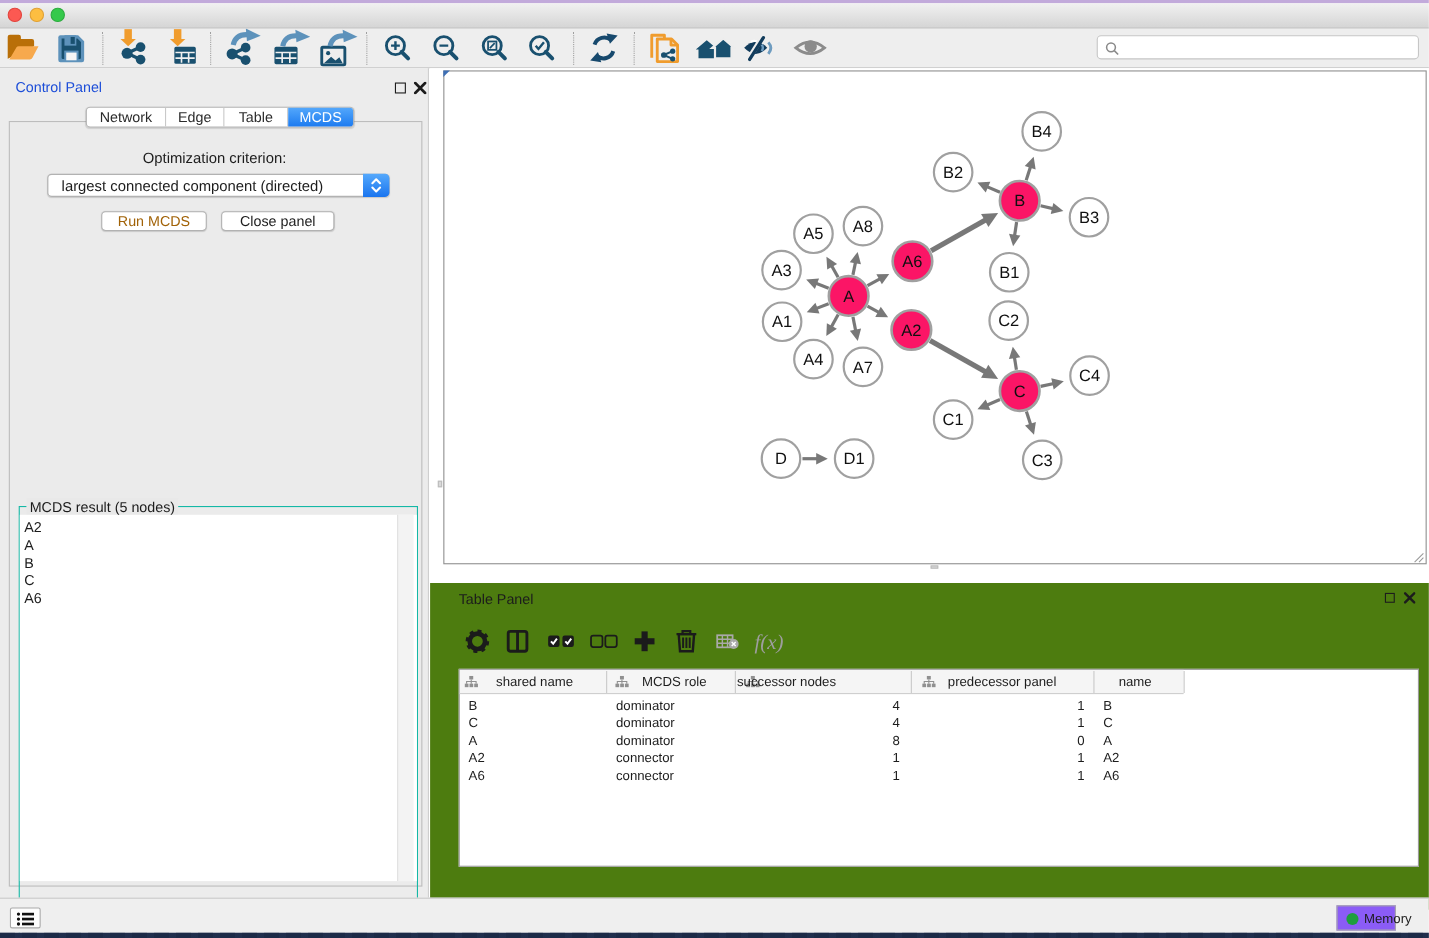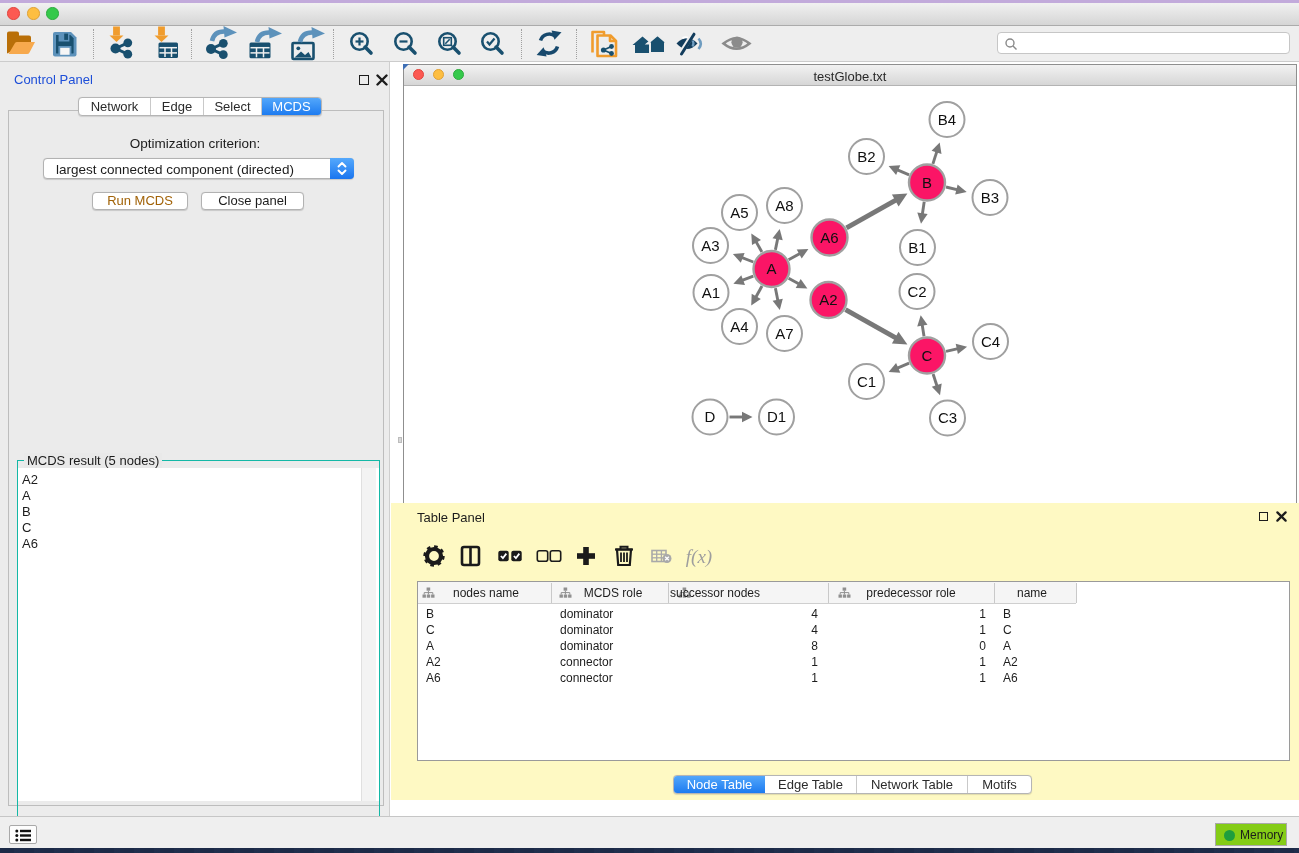--- a/index.html
+++ b/index.html
@@ -165,21 +165,21 @@
   <div class="abs" style="left:359px;top:13px;width:10px;height:10px;border:1.6px solid #1c1c1c"></div>
   <svg class="abs" style="left:376px;top:12px" width="12" height="12" viewBox="0 0 12 12">
       <path d="M1.5 1.5 L10.5 10.5 M10.5 1.5 L1.5 10.5" stroke="#1c1c1c" stroke-width="2.4" stroke-linecap="round"></path>
     </svg>
 
   <div class="abs" style="left:8px;top:48px;width:376px;height:696px;background:#ebebeb;border:1px solid #bdbdbd"></div>
 
   <div class="seg" style="left:78px;top:35px;height:19px">
     <div style="width:72px">Network</div>
     <div style="width:53px">Edge</div>
-    <div style="width:58px">Select</div>
+    <div style="width:58px">Table</div>
     <div class="sel" style="width:59px;border-radius:0 3px 3px 0">MCDS</div>
   </div>
   <div class="abs" style="left:43px;top:96px;width:311px;height:21px;background:#ffffff;border:1px solid #b2b2b2;border-radius:4px;box-shadow:0 0.5px 1px rgba(0,0,0,0.15)">
     <div class="abs" style="left:12px;top:2.5px;font-size:13.5px;color:#1c1c1c">largest connected component (directed)</div>
     <div class="abs" style="right:-1px;top:-1px;width:24px;height:21px;border-radius:0 4px 4px 0;background:linear-gradient(#55a9fc,#1a75ef)">
       <svg width="12" height="15" style="position:absolute;left:6px;top:3px" viewBox="0 0 12 15">
           <path d="M2.5 5.5 L6 2 L9.5 5.5" fill="none" stroke="#ffffff" stroke-width="1.9" stroke-linecap="round" stroke-linejoin="round"></path>
           <path d="M2.5 9.5 L6 13 L9.5 9.5" fill="none" stroke="#ffffff" stroke-width="1.9" stroke-linecap="round" stroke-linejoin="round"></path>
         </svg>
     </div>
@@ -193,26 +193,20 @@
     <div class="abs" style="left:6px;top:-8px;background:#e9e9e9;padding:0 3px;font-size:13px;color:#1c1c1c">MCDS result (5 nodes)</div>
     <div class="abs" style="left:0px;top:7px;width:361px;height:333px;background:#ffffff"></div>
     <div class="abs" style="left:343px;top:7px;width:15px;height:333px;background:#f3f3f3;border-left:1px solid #e0e0e0"></div>
     <div class="abs" style="left:4px;top:11px;font-size:13px;color:#1c1c1c;line-height:16px">A2<br>A<br>B<br>C<br>A6</div>
   </div>
 </div>
 
 <div class="abs" style="left:391px;top:62px;width:908px;height:457px;background:#ffffff"></div>
 
 <div class="abs" style="left:403px;top:64px;width:894px;height:449px;border:1px solid #8f8f8f;background:#ffffff">
-  <div class="abs" style="left:0;top:0;width:892px;height:21px;background:linear-gradient(#f2f2f2,#d6d6d6);border-bottom:1px solid #b3b3b3">
-    <div class="abs" style="left:9px;top:4px;width:11px;height:11px;border-radius:50%;background:#fc5952;border:1px solid #e2453e"></div>
-    <div class="abs" style="left:29px;top:4px;width:11px;height:11px;border-radius:50%;background:#fdbe41;border:1px solid #e0a135"></div>
-    <div class="abs" style="left:49px;top:4px;width:11px;height:11px;border-radius:50%;background:#35c94b;border:1px solid #2dab3f"></div>
-    <div class="abs" style="left:0;top:4px;width:892px;text-align:center;font-size:13px;color:#2a2a2a">testGlobe.txt</div>
-  </div>
   <svg class="abs" style="left:881px;top:437px" width="10" height="10" viewBox="0 0 10 10">
       <path d="M1 9 L9 1 M5 9 L9 5" stroke="#9a9a9a" stroke-width="1"></path>
     </svg>
   <div class="abs" style="left:-1px;top:-1px;width:0;height:0;border-top:6px solid #3e6fb5;border-right:6px solid transparent"></div>
 </div>
 
 <svg class="abs" style="left:404px;top:86px" width="892" height="426" viewBox="404 86 892 426" font-family="Liberation Sans, sans-serif">
 <line x1="761.9" y1="252.0" x2="754.2" y2="238.4" stroke="#787878" stroke-width="2.9"></line>
 <polygon points="751.3,233.4 761.0,240.0 752.0,245.1" fill="#787878"></polygon>
 <line x1="775.4" y1="249.9" x2="778.5" y2="234.7" stroke="#787878" stroke-width="2.9"></line>
@@ -292,21 +286,21 @@
 <text x="947.5" y="423.2" text-anchor="middle" font-size="15" fill="#101010">C3</text>
 <text x="990.5" y="346.7" text-anchor="middle" font-size="15" fill="#101010">C4</text>
 <text x="710" y="422.2" text-anchor="middle" font-size="15" fill="#101010">D</text>
 <text x="776.5" y="422.2" text-anchor="middle" font-size="15" fill="#101010">D1</text>
 
 </svg>
 
 <div class="abs" style="left:398px;top:437px;width:4px;height:6px;background:#d9d9d9;border:1px solid #bcbcbc"></div>
 <div class="abs" style="left:846px;top:514px;width:7px;height:3px;background:#d9d9d9;border:1px solid #bcbcbc"></div>
 
-<div class="abs" style="left:391px;top:503px;width:908px;height:297px;background:#fef9c3">
+<div class="abs" style="left:391px;top:530px;width:908px;height:297px;background:#4d7c0f">
   <div class="abs" style="left:26px;top:7px;font-size:13px;color:#1c1c1c">Table Panel</div>
   <div class="abs" style="left:868px;top:9px;width:9px;height:9px;border:1.6px solid #1c1c1c"></div>
   <svg class="abs" style="left:885px;top:8px" width="11" height="11" viewBox="0 0 12 12">
       <path d="M1.5 1.5 L10.5 10.5 M10.5 1.5 L1.5 10.5" stroke="#1c1c1c" stroke-width="2.4" stroke-linecap="round"></path>
     </svg>
 
   <svg class="abs" style="left:0px;top:34px" width="360" height="40" viewBox="0 0 360 40">
       <g transform="translate(43,19)">
         <circle r="7" fill="none" stroke="#1b1b1b" stroke-width="4.2"></circle>
         <circle r="9.4" fill="none" stroke="#1b1b1b" stroke-width="2.6" stroke-dasharray="3.6 3.75"></circle>
@@ -377,24 +371,24 @@
         <rect x="9.1" y="7.5" width="3.4" height="3.2" fill="#909090"></rect>
         <path d="M6.4 3.7 V5.6 M2.2 7.5 V5.6 H10.8 V7.5 M6.4 5.6 V7.5" stroke="#909090" stroke-width="1" fill="none"></path>
       </svg>
 <svg class="abs" style="left:420px;top:5px" width="13" height="12" viewBox="0 0 13 12">
         <rect x="4.6" y="0.5" width="3.6" height="3.2" fill="#909090"></rect>
         <rect x="0.5" y="7.5" width="3.4" height="3.2" fill="#909090"></rect>
         <rect x="4.8" y="7.5" width="3.4" height="3.2" fill="#909090"></rect>
         <rect x="9.1" y="7.5" width="3.4" height="3.2" fill="#909090"></rect>
         <path d="M6.4 3.7 V5.6 M2.2 7.5 V5.6 H10.8 V7.5 M6.4 5.6 V7.5" stroke="#909090" stroke-width="1" fill="none"></path>
       </svg>
-<div class="abs" style="left:-12px;top:4px;width:160px;text-align:center;font-size:12px;color:#1d1d1d">nodes name</div>
+<div class="abs" style="left:-12px;top:4px;width:160px;text-align:center;font-size:12px;color:#1d1d1d">shared name</div>
 <div class="abs" style="left:115px;top:4px;width:160px;text-align:center;font-size:12px;color:#1d1d1d">MCDS role</div>
 <div class="abs" style="left:252px;top:4px;width:160px;font-size:12px;color:#1d1d1d">successor nodes</div>
-<div class="abs" style="left:413px;top:4px;width:160px;text-align:center;font-size:12px;color:#1d1d1d">predecessor role</div>
+<div class="abs" style="left:413px;top:4px;width:160px;text-align:center;font-size:12px;color:#1d1d1d">predecessor panel</div>
 <div class="abs" style="left:534px;top:4px;width:160px;text-align:center;font-size:12px;color:#1d1d1d">name</div>
 <div class="abs" style="left:8px;top:25px;font-size:12px;color:#1d1d1d">B</div>
 <div class="abs" style="left:142px;top:25px;font-size:12px;color:#1d1d1d">dominator</div>
 <div class="abs" style="left:300px;top:25px;width:100px;text-align:right;font-size:12px;color:#1d1d1d">4</div>
 <div class="abs" style="left:468px;top:25px;width:100px;text-align:right;font-size:12px;color:#1d1d1d">1</div>
 <div class="abs" style="left:585px;top:25px;font-size:12px;color:#1d1d1d">B</div>
 <div class="abs" style="left:8px;top:41px;font-size:12px;color:#1d1d1d">C</div>
 <div class="abs" style="left:142px;top:41px;font-size:12px;color:#1d1d1d">dominator</div>
 <div class="abs" style="left:300px;top:41px;width:100px;text-align:right;font-size:12px;color:#1d1d1d">4</div>
 <div class="abs" style="left:468px;top:41px;width:100px;text-align:right;font-size:12px;color:#1d1d1d">1</div>
@@ -409,38 +403,32 @@
 <div class="abs" style="left:300px;top:73px;width:100px;text-align:right;font-size:12px;color:#1d1d1d">1</div>
 <div class="abs" style="left:468px;top:73px;width:100px;text-align:right;font-size:12px;color:#1d1d1d">1</div>
 <div class="abs" style="left:585px;top:73px;font-size:12px;color:#1d1d1d">A2</div>
 <div class="abs" style="left:8px;top:89px;font-size:12px;color:#1d1d1d">A6</div>
 <div class="abs" style="left:142px;top:89px;font-size:12px;color:#1d1d1d">connector</div>
 <div class="abs" style="left:300px;top:89px;width:100px;text-align:right;font-size:12px;color:#1d1d1d">1</div>
 <div class="abs" style="left:468px;top:89px;width:100px;text-align:right;font-size:12px;color:#1d1d1d">1</div>
 <div class="abs" style="left:585px;top:89px;font-size:12px;color:#1d1d1d">A6</div>
   </div>
 
-  <div class="seg" style="left:282px;top:272px;height:19px">
-    <div class="sel" style="width:91px;border-radius:3px 0 0 3px">Node Table</div>
-    <div style="width:92px">Edge Table</div>
-    <div style="width:111px">Network Table</div>
-    <div style="width:63px">Motifs</div>
-  </div>
 </div>
 
 <div class="abs" style="left:0;top:816px;width:1299px;height:32px;background:#efefef;border-top:1px solid #c6c6c6">
   <div class="abs" style="left:9px;top:8px;width:28px;height:19px;background:#fdfdfd;border:1px solid #a9a9a9;border-radius:2px">
     <svg width="16" height="13" style="position:absolute;left:5px;top:2.5px" viewBox="0 0 16 13">
         <circle cx="1.8" cy="2" r="1.5" fill="#111"></circle>
         <circle cx="1.8" cy="6.5" r="1.5" fill="#111"></circle>
         <circle cx="1.8" cy="11" r="1.5" fill="#111"></circle>
         <rect x="5" y="0.8" width="11" height="2.4" fill="#111"></rect>
         <rect x="5" y="5.3" width="11" height="2.4" fill="#111"></rect>
         <rect x="5" y="9.8" width="11" height="2.4" fill="#111"></rect>
       </svg>
   </div>
-  <div class="abs" style="left:1215px;top:6px;width:72px;height:23px;background:#84cc16;border:1px solid #a9a9a9;font-size:12px;color:#1c1c1c">
+  <div class="abs" style="left:1215px;top:6px;width:54px;height:23px;background:#8b5cf6;border:1px solid #a9a9a9;font-size:12px;color:#1c1c1c">
     <div class="abs" style="left:8px;top:5.5px;width:11px;height:11px;border-radius:50%;background:#1e9e3e"></div>
     <div class="abs" style="left:24px;top:4px">Memory</div>
   </div>
 </div>
 
 <div class="abs" style="left:0;top:848px;width:1299px;height:5px;background:repeating-linear-gradient(90deg,#1c2a47 0 14px,#24335377 14px 20px),#1c2a47"></div>
 
 </body></html>

